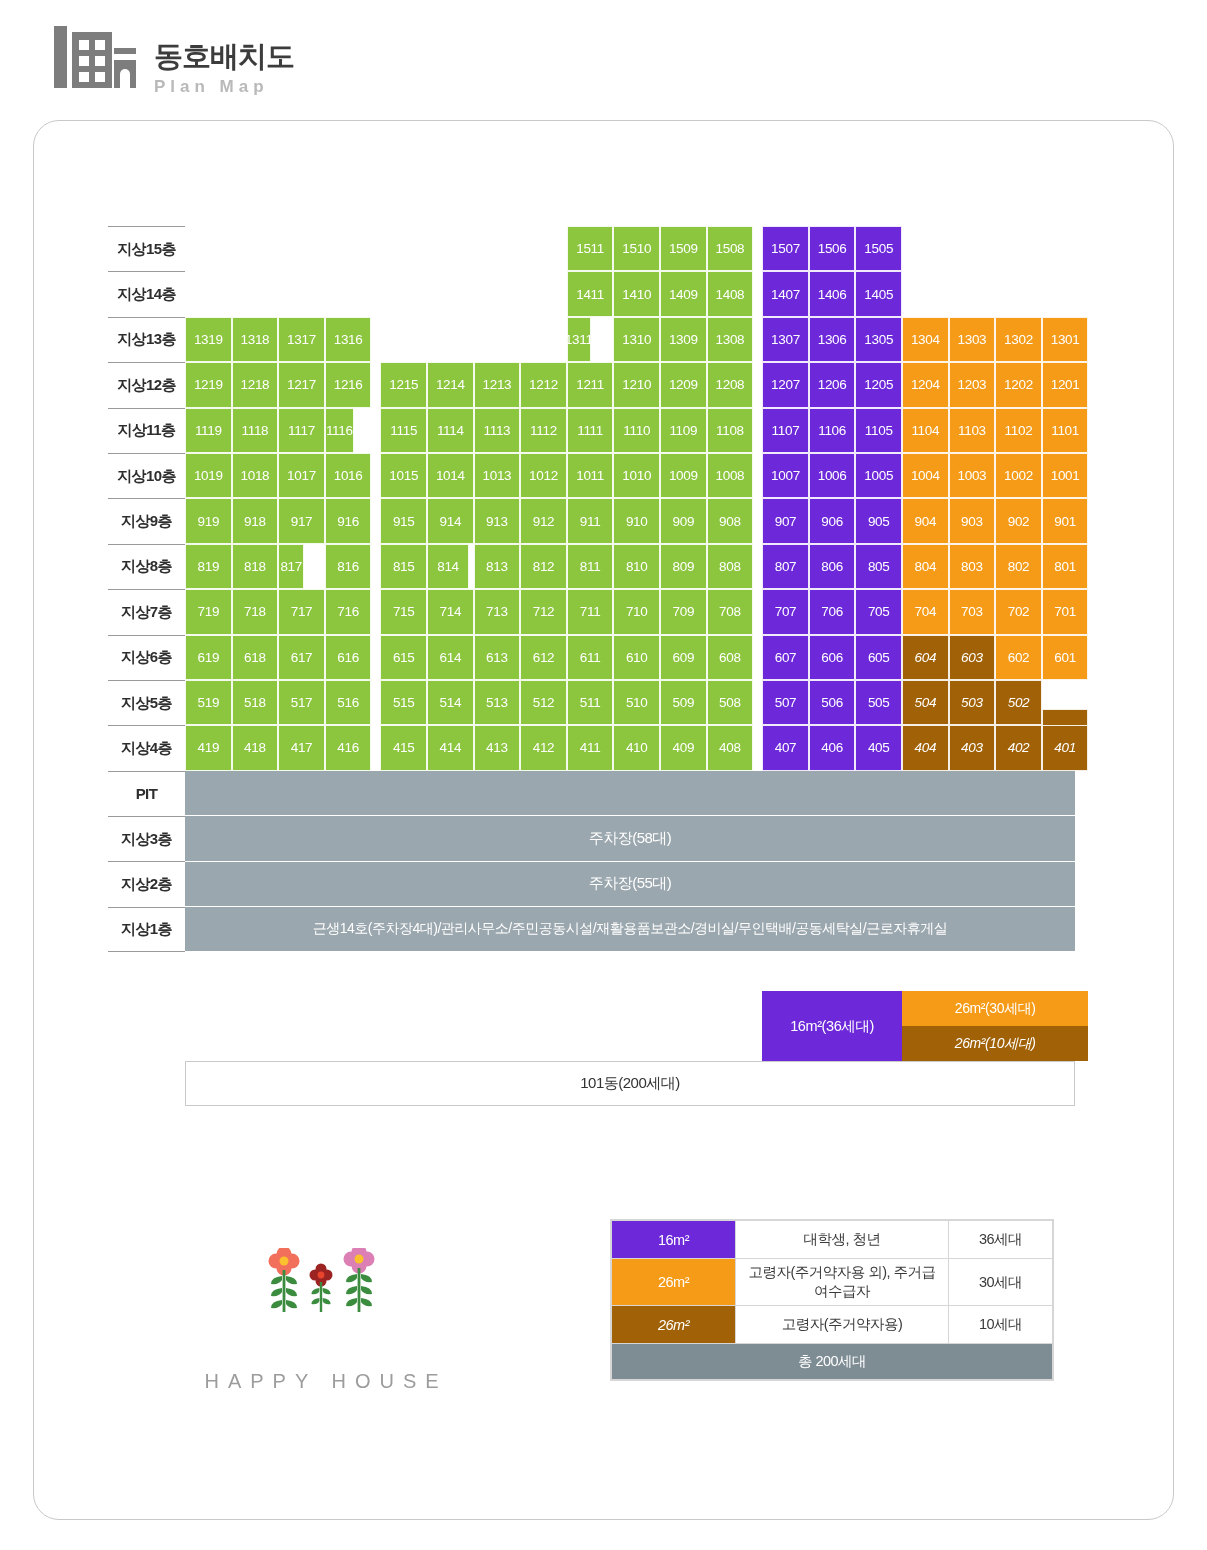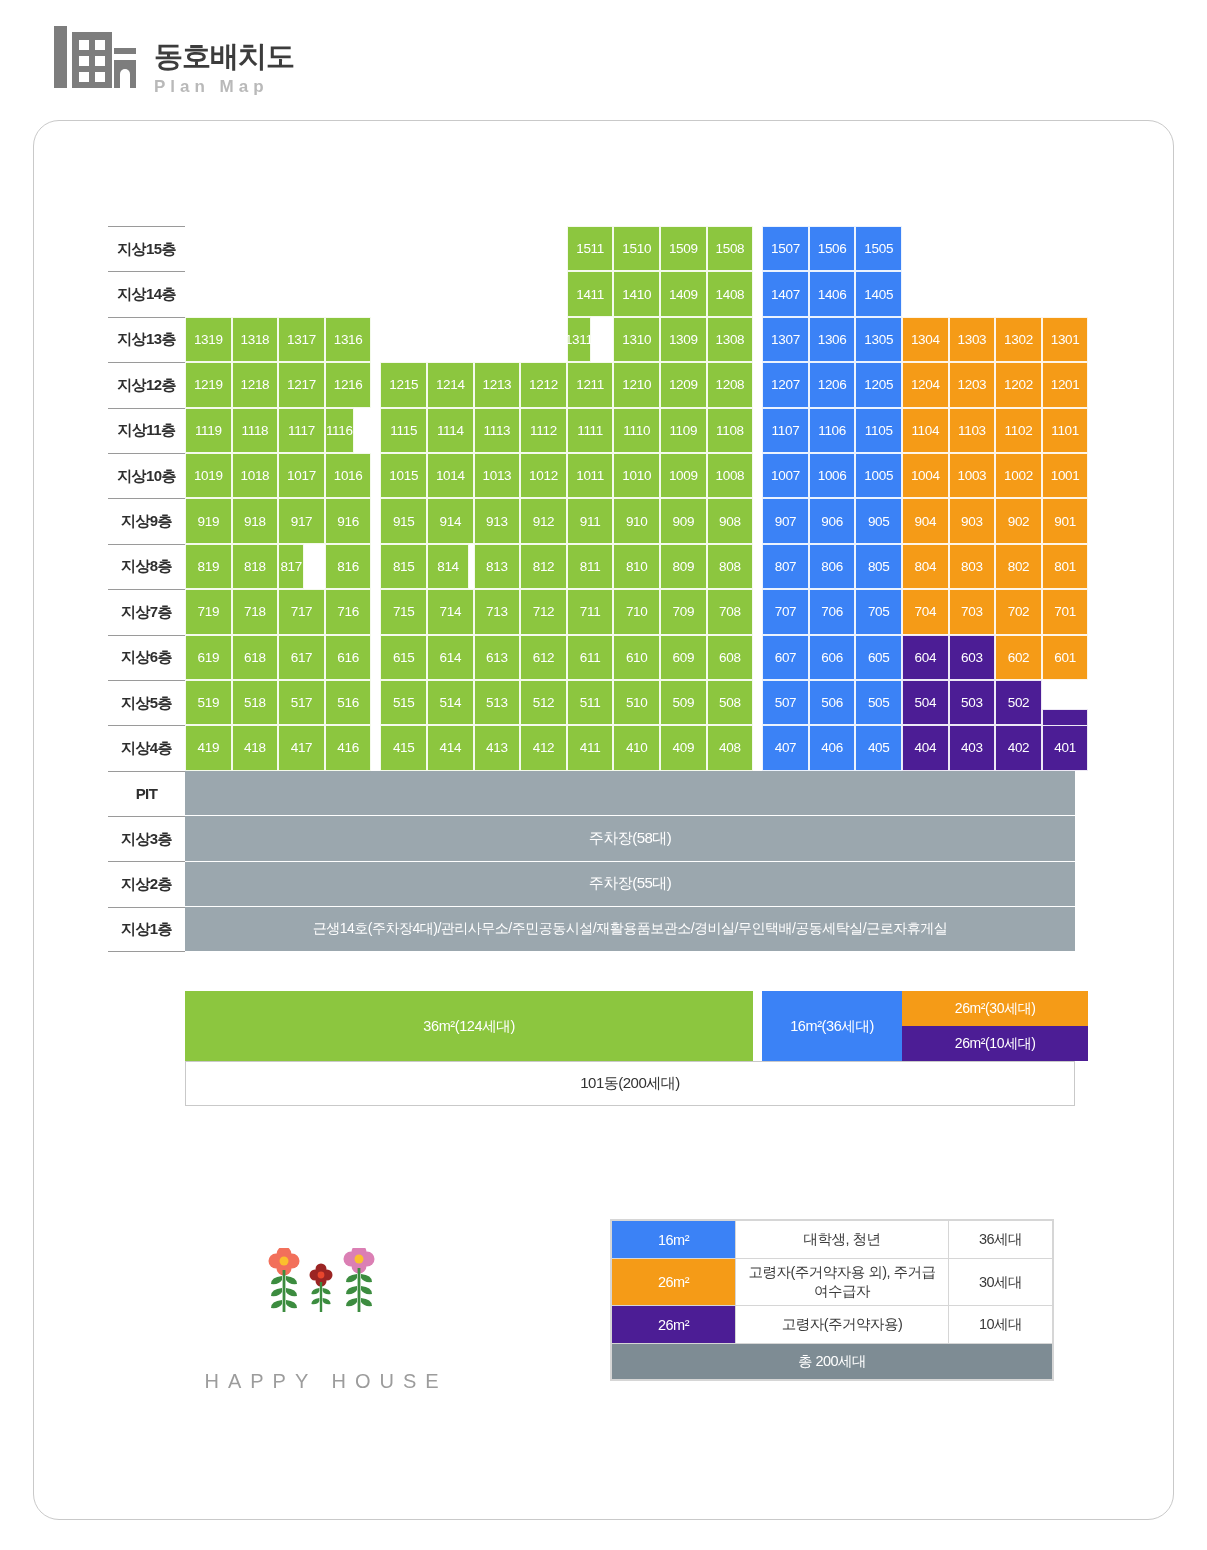--- a/index.html
+++ b/index.html
@@ -40,23 +40,23 @@
   
   .grid { position:absolute; left:77px; top:0; width:890px; }
   .grid-row { position:relative; height:45.4px; }
   .cell {
     position:absolute; top:0; height:45.4px;
     display:flex; align-items:center; justify-content:center;
     font-size:13.5px; color:#ffffff; letter-spacing:-0.3px;
     border:1px solid rgba(255,255,255,0.9);
   }
   .c-green  { background:#8CC63F; }
-  .c-pink   { background:#3b82f6; }
+  .c-pink   { background:#6d28d9; }
   .c-orange { background:#F59B17; }
-  .c-red    { background:#4c1d95; }
+  .c-red    { background:#a16207;font-style:italic; }
 
   
   .svc {
     position:absolute; left:77px; height:45.4px; width:890px;
     background:#9BA7AE; border-bottom:1px solid #ffffff;
     display:flex; align-items:center; justify-content:center;
     color:#ffffff; font-size:15px; letter-spacing:-0.5px;
   }
   .svc.small { font-size:14px; }
 
@@ -363,21 +363,20 @@
         <div class="cell c-red" style="left: 856.8px; width: 46.6px;">401</div>
       </div>
     </div>
 <div class="svc" style="top: 544.8px;"></div>
     <div class="svc" style="top: 590.2px;">주차장(58대)</div>
     <div class="svc" style="top: 635.6px;">주차장(55대)</div>
     <div class="svc small" style="top: 681px;">근생14호(주차장4대)/관리사무소/주민공동시설/재활용품보관소/경비실/무인택배/공동세탁실/근로자휴게실</div>
   </div>
 
 <div class="summary" id="summary">
-    <div class="sum-seg c-green" style="left: 0px; width: 568.2px;">36m²(124세대)</div>
     <div class="sum-seg c-pink" style="left: 577.2px; width: 139.8px;">16m²(36세대)</div>
     <div class="sum-stack" style="left: 717px; width: 186.4px;">
       <div class="sum-half c-orange">26m²(30세대)</div>
       <div class="sum-half c-red">26m²(10세대)</div>
     </div>
   </div>
 <div class="total-bar">101동(200세대)</div>
 
 <div class="hh">
   <svg width="200" height="82" viewBox="0 0 200 82">

